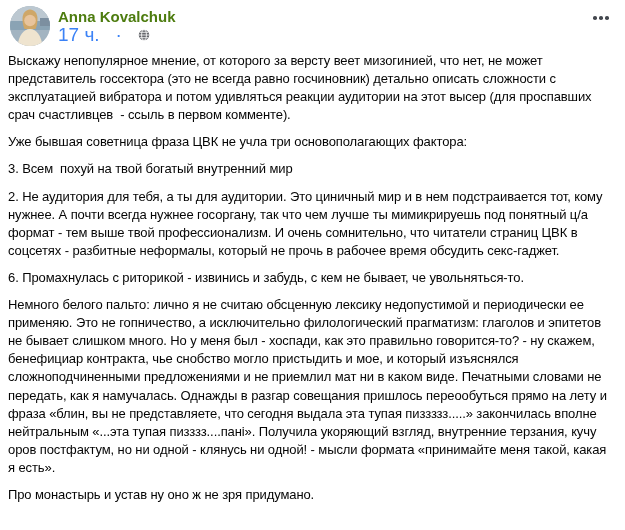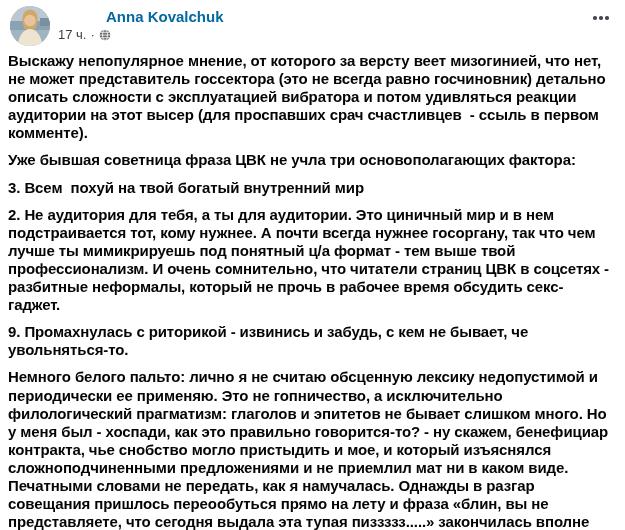--- a/index.html
+++ b/index.html
@@ -35,30 +35,29 @@
   }
   .avatar svg { display: block; }
   .header-meta {
     margin-left: 8px;
     padding-top: 1px;
   }
   .author {
     font-weight: 700;
     font-size: 15px;
     line-height: 19px;
-    color: #0369a1;
+    color: #4d7c0f;
     cursor: pointer;
-    margin-left: 48px;
   }
   .meta-row {
     display: flex;
     align-items: center;
-    gap: 4px;
-    color: #404040;
-    font-size: 13px;
+    gap: 16px;
+    color: #3b82f6;
+    font-size: 19px;
     line-height: 17px;
   }
   .timestamp { cursor: pointer; }
   .globe { display: inline-flex; margin-top: 1px; }
   .more-btn {
     margin-left: auto;
     padding: 10px 4px 6px 6px;
     cursor: pointer;
     display: flex;
     align-items: center;
@@ -69,25 +68,24 @@
   }
   .dots i {
     width: 3.6px;
     height: 3.6px;
     border-radius: 50%;
     background: #44484f;
     display: inline-block;
   }
   .post-body p {
     margin: 0 0 9px 0;
-    font-size: 15px;
+    font-size: 13px;
     line-height: 18.1px;
     white-space: pre-wrap;
     letter-spacing: -0.1px;
-    font-weight: bold;
   }
 </style>
 </head>
 <body>
 
 <div class="post">
 
   <div class="post-header">
 
     <div class="avatar">
@@ -129,18 +127,18 @@
         </span>
     </div>
 
   </div>
 
   <div class="post-body">
     <p>Выскажу непопулярное мнение, от которого за версту веет мизогинией, что нет, не может представитель госсектора (это не всегда равно госчиновник) детально описать сложности с эксплуатацией вибратора и потом удивляться реакции аудитории на этот высер (для проспавших срач счастливцев  - ссыль в первом комменте).</p>
     <p>Уже бывшая советница фраза ЦВК не учла три основополагающих фактора:</p>
     <p>3. Всем  похуй на твой богатый внутренний мир</p>
     <p>2. Не аудитория для тебя, а ты для аудитории. Это циничный мир и в нем подстраивается тот, кому нужнее. А почти всегда нужнее госоргану, так что чем лучше ты мимикрируешь под понятный ц/а формат - тем выше твой профессионализм. И очень сомнительно, что читатели страниц ЦВК в соцсетях - разбитные неформалы, который не прочь в рабочее время обсудить секс-гаджет.</p>
-    <p>9. Промахнулась с риторикой - извинись и забудь, с кем не бывает, че увольняться-то.</p>
+    <p>6. Промахнулась с риторикой - извинись и забудь, с кем не бывает, че увольняться-то.</p>
     <p>Немного белого пальто: лично я не считаю обсценную лексику недопустимой и периодически ее применяю. Это не гопничество, а исключительно филологический прагматизм: глаголов и эпитетов не бывает слишком много. Но у меня был - хоспади, как это правильно говорится-то? - ну скажем, бенефициар контракта, чье снобство могло пристыдить и мое, и который изъяснялся сложноподчиненными предложениями и не приемлил мат ни в каком виде. Печатными словами не передать, как я намучалась. Однажды в разгар совещания пришлось переообуться прямо на лету и фраза «блин, вы не представляете, что сегодня выдала эта тупая пиззззз.....» закончилась вполне нейтральным «...эта тупая пизззз....пані». Получила укоряющий взгляд, внутренние терзания, кучу оров постфактум, но ни одной - клянусь ни одной! - мысли формата «принимайте меня такой, какая я есть».</p>
     <p>Про монастырь и устав ну оно ж не зря придумано.</p>
   </div>
 
 </div>
 
 </body></html>

